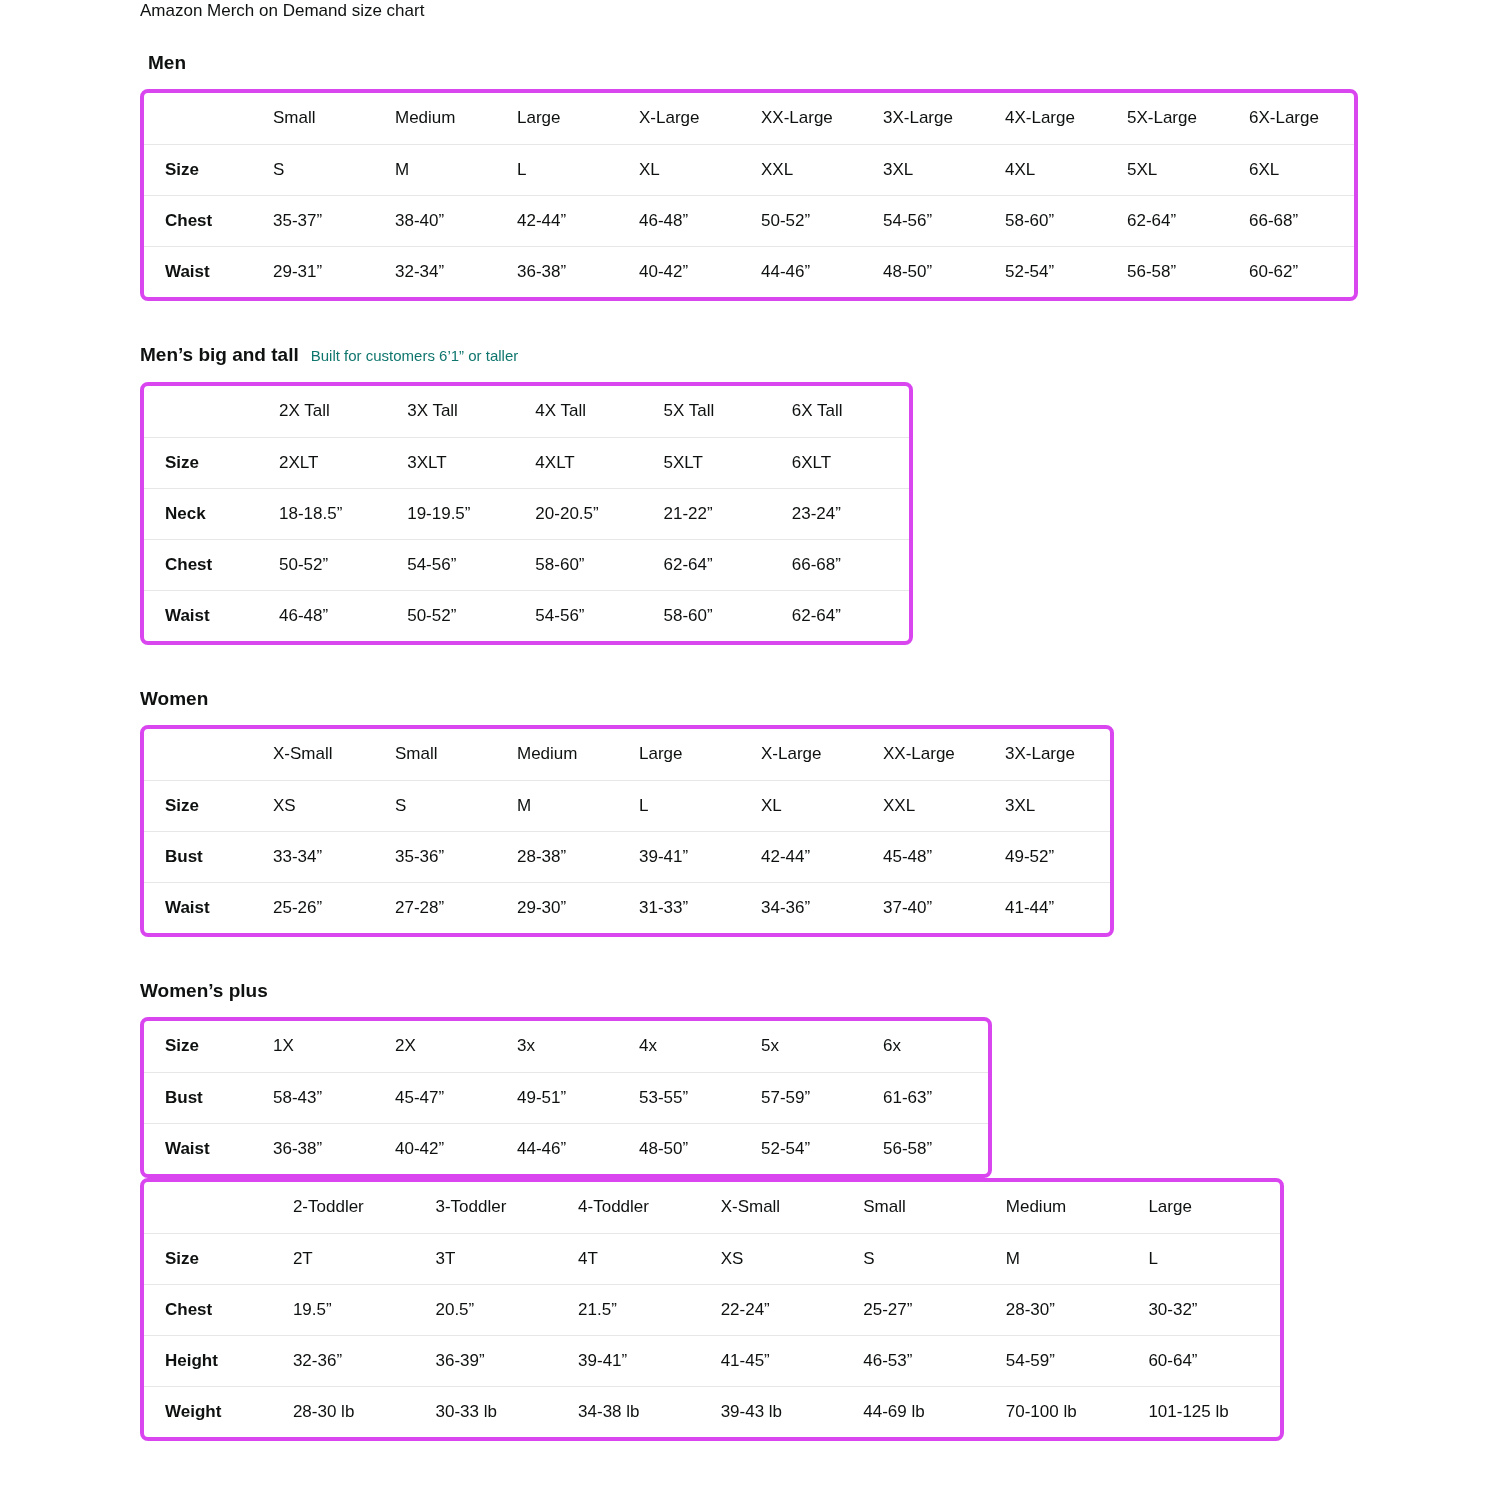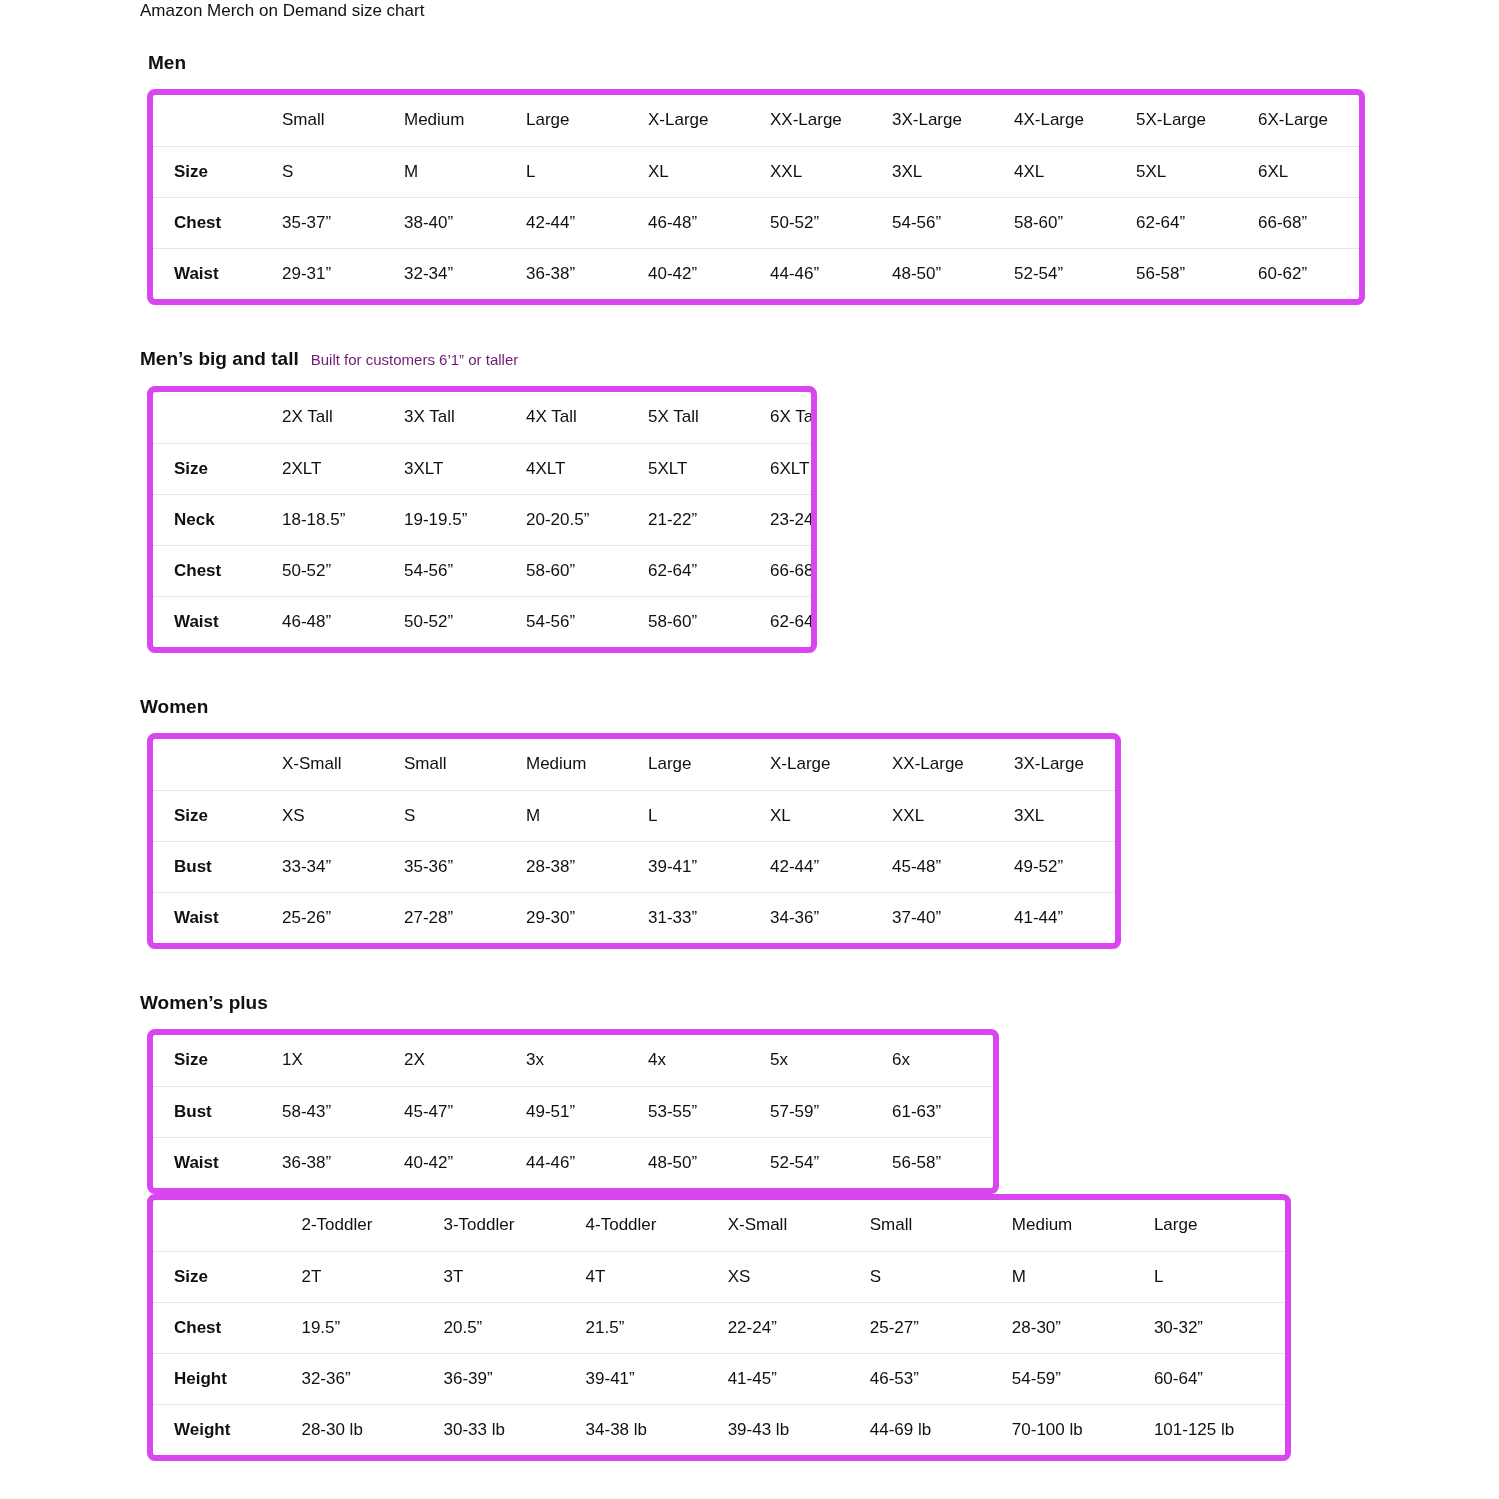--- a/index.html
+++ b/index.html
@@ -23,28 +23,27 @@
     font-size: 19px;
     line-height: 22px;
     font-weight: 700;
     margin: 43px 0 15px 0;
   }
   .section:first-of-type .section-heading { margin-top: 31px; margin-left: 8px; }
   .section-subtitle {
     font-size: 15px;
     font-weight: 400;
     margin-left: 12px;
-    color: #701a75;
+    color: #0f766e;
   }
   .table-wrap {
-    border: 6px solid #d946ef;
+    border: 4px solid #d946ef;
     border-radius: 8px;
     overflow: hidden;
     background: #ffffff;
-    margin-left: 7px;
   }
   table {
     border-collapse: collapse;
     table-layout: fixed;
     width: 100%;
   }
   td {
     height: 51px;
     padding: 0 6px 0 11px;
     font-size: 17px;
@@ -130,21 +129,21 @@
                 <td>52-54”</td>
                 <td>56-58”</td>
                 <td>60-62”</td>
               </tr>
             </tbody>
           </table>
         </div>
       </section>
       <section class="section">
         <h2 class="section-heading"><span>Men’s big and tall</span><span class="section-subtitle">Built for customers 6’1” or taller</span></h2>
-        <div class="table-wrap" style="width: 670px;">
+        <div class="table-wrap" style="width: 773px;">
           <table>
             <colgroup>
               <col style="width: 118px;">
               <col style="width: 122px;">
               <col style="width: 122px;">
               <col style="width: 122px;">
               <col style="width: 122px;">
               <col style="width: 122px;">
             </colgroup>
             <tbody>

